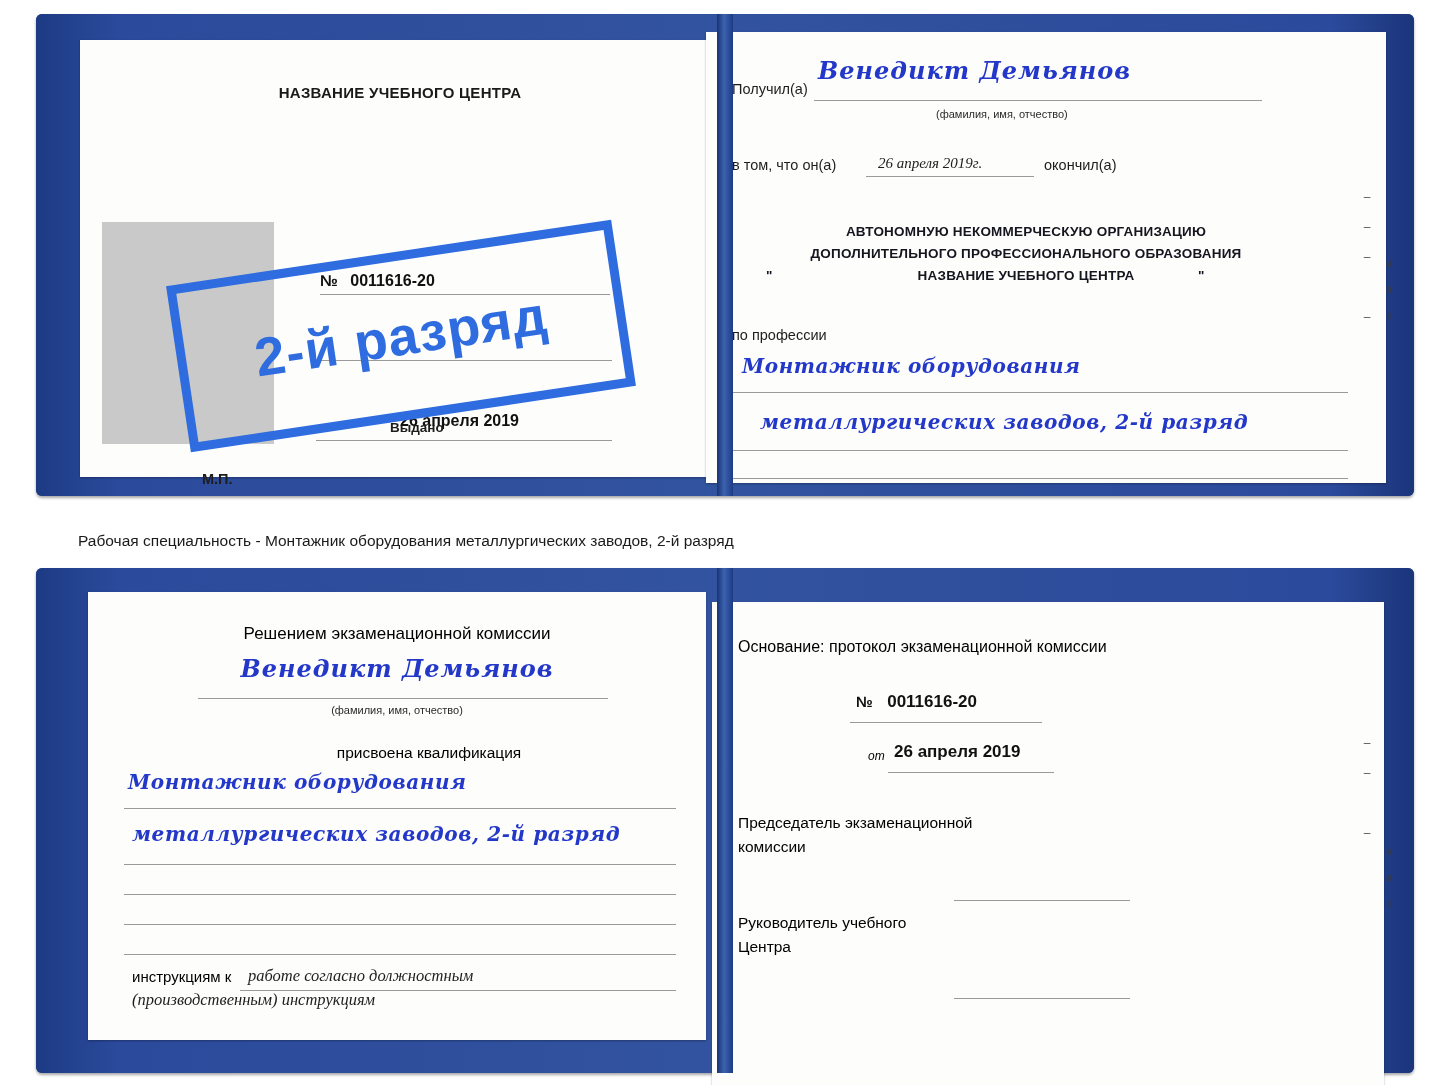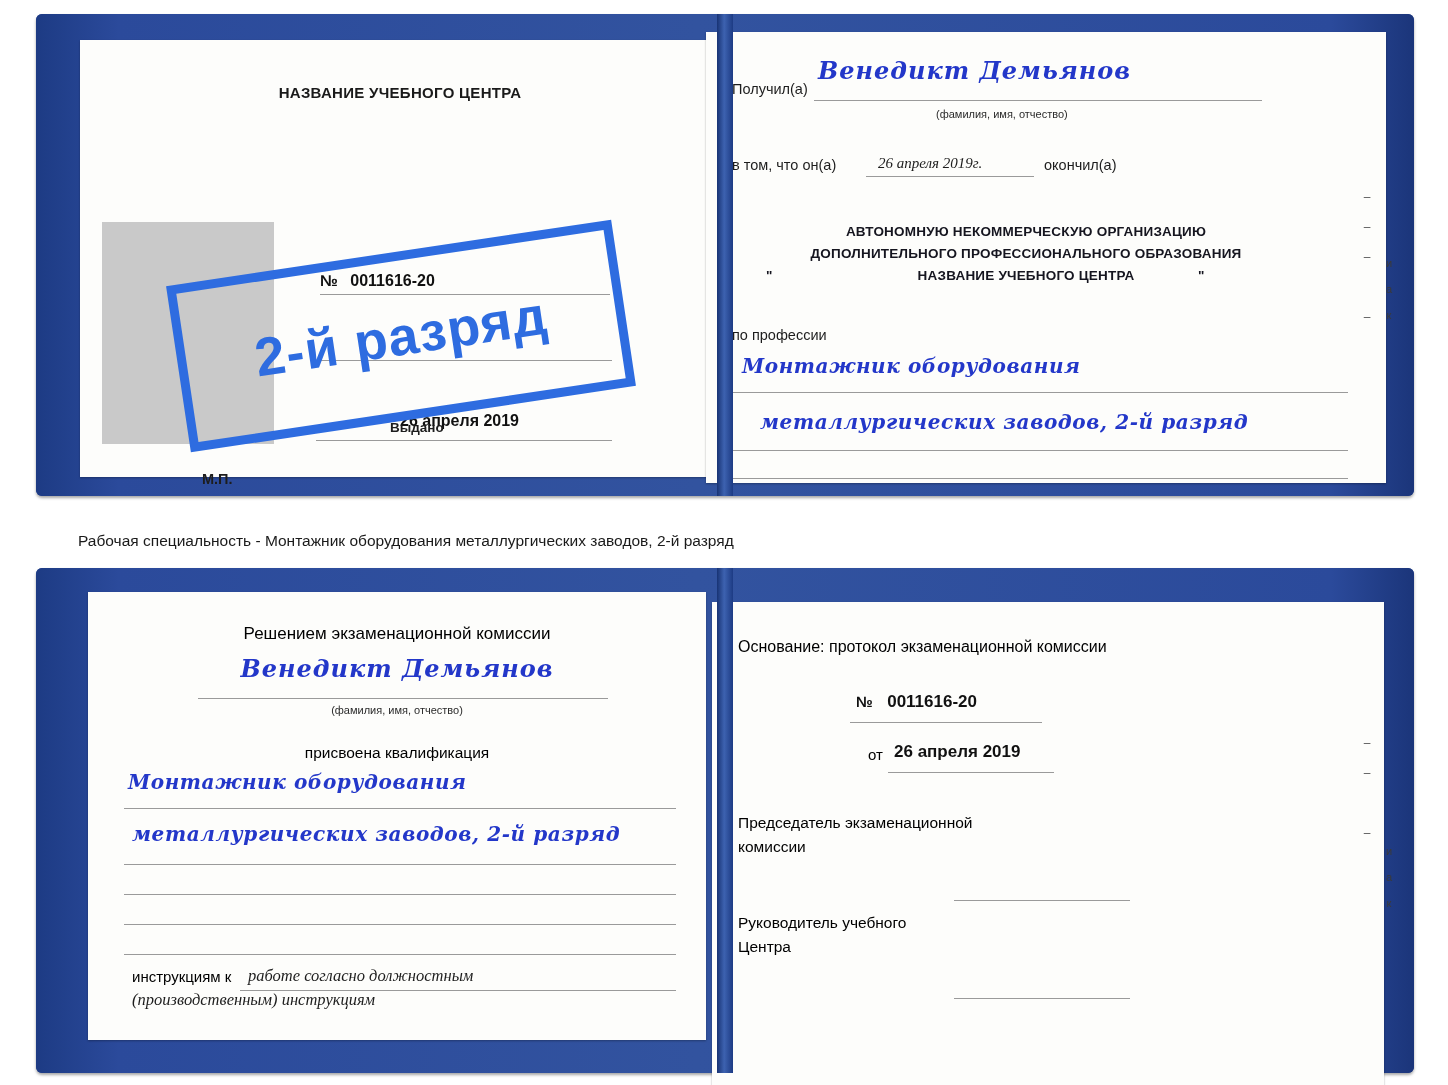--- a/index.html
+++ b/index.html
@@ -266,21 +266,21 @@
     </div>
 
     <div class="abs center" style="left:0; top:62px; width:100%;">
       <span class="ink ink-lg">Венедикт Демьянов</span>
     </div>
     <div class="abs rule" style="left:110px; top:106px; width:410px;"></div>
     <div class="abs center" style="left:0; top:108px; width:100%;">
       <span class="lbl-sm">(фамилия, имя, отчество)</span>
     </div>
 
-    <div class="abs center" style="left:0; top:152px; width:100%;">
+    <div class="abs center" style="left:0; top:152px; width:100%;padding-left:32px;">
       <span style="font-size:15.5px;">присвоена квалификация</span>
     </div>
 
     <div class="abs" style="left:40px; top:178px;">
       <span class="ink ink-md">Монтажник оборудования</span>
     </div>
     <div class="abs rule" style="left:36px; top:216px; width:552px;"></div>
     <div class="abs" style="left:44px; top:230px;">
       <span class="ink ink-md">металлургических заводов, 2-й разряд</span>
     </div>
@@ -306,21 +306,21 @@
       <span style="font-size:16px;">Основание: протокол экзаменационной комиссии</span>
     </div>
 
     <div class="abs" style="left:144px; top:90px;">
       <span class="typed-b" style="font-size:15px;">№</span>
       <span class="typed-b" style="margin-left:10px;font-size:17px;">0011616-20</span>
     </div>
     <div class="abs rule" style="left:138px; top:120px; width:192px;"></div>
 
     <div class="abs" style="left:156px; top:144px;">
-      <span style="font-size:15px;">от</span>
+      <span style="font-size:12px;font-style:italic;">от</span>
     </div>
     <div class="abs" style="left:182px; top:140px;">
       <span class="typed-b" style="font-size:17px;">26 апреля 2019</span>
     </div>
     <div class="abs rule" style="left:176px; top:170px; width:166px;"></div>
 
     <div class="abs" style="left:26px; top:212px;">
       <span style="font-size:15.5px;text-align:center;">Председатель экзаменационной</span>
     </div>
     <div class="abs" style="left:26px; top:236px;">

